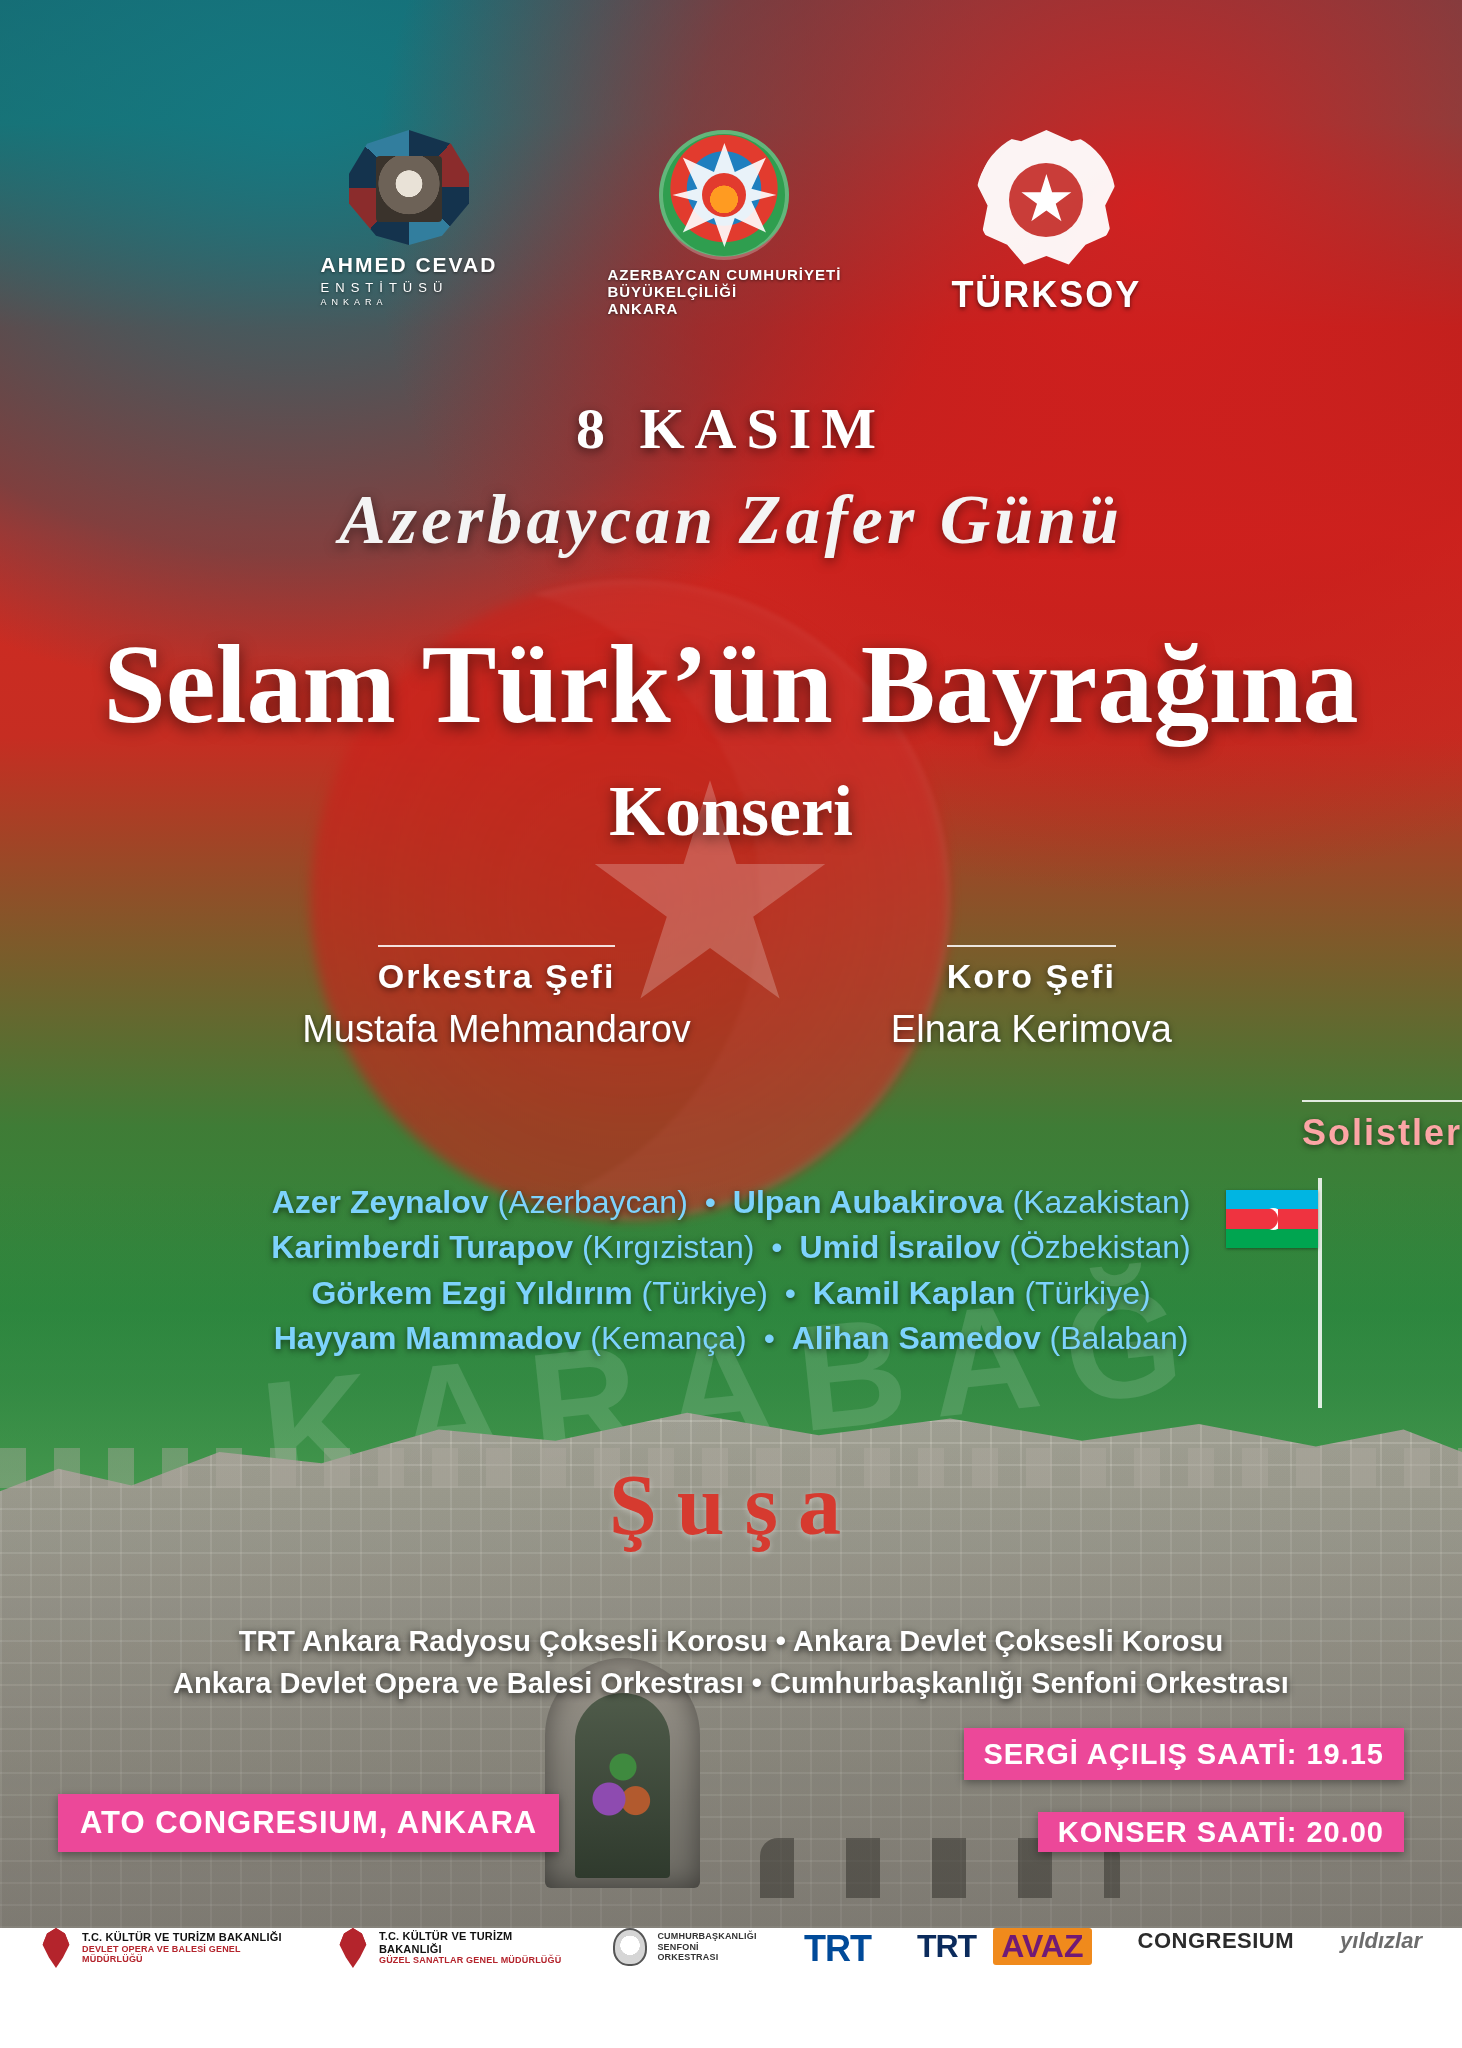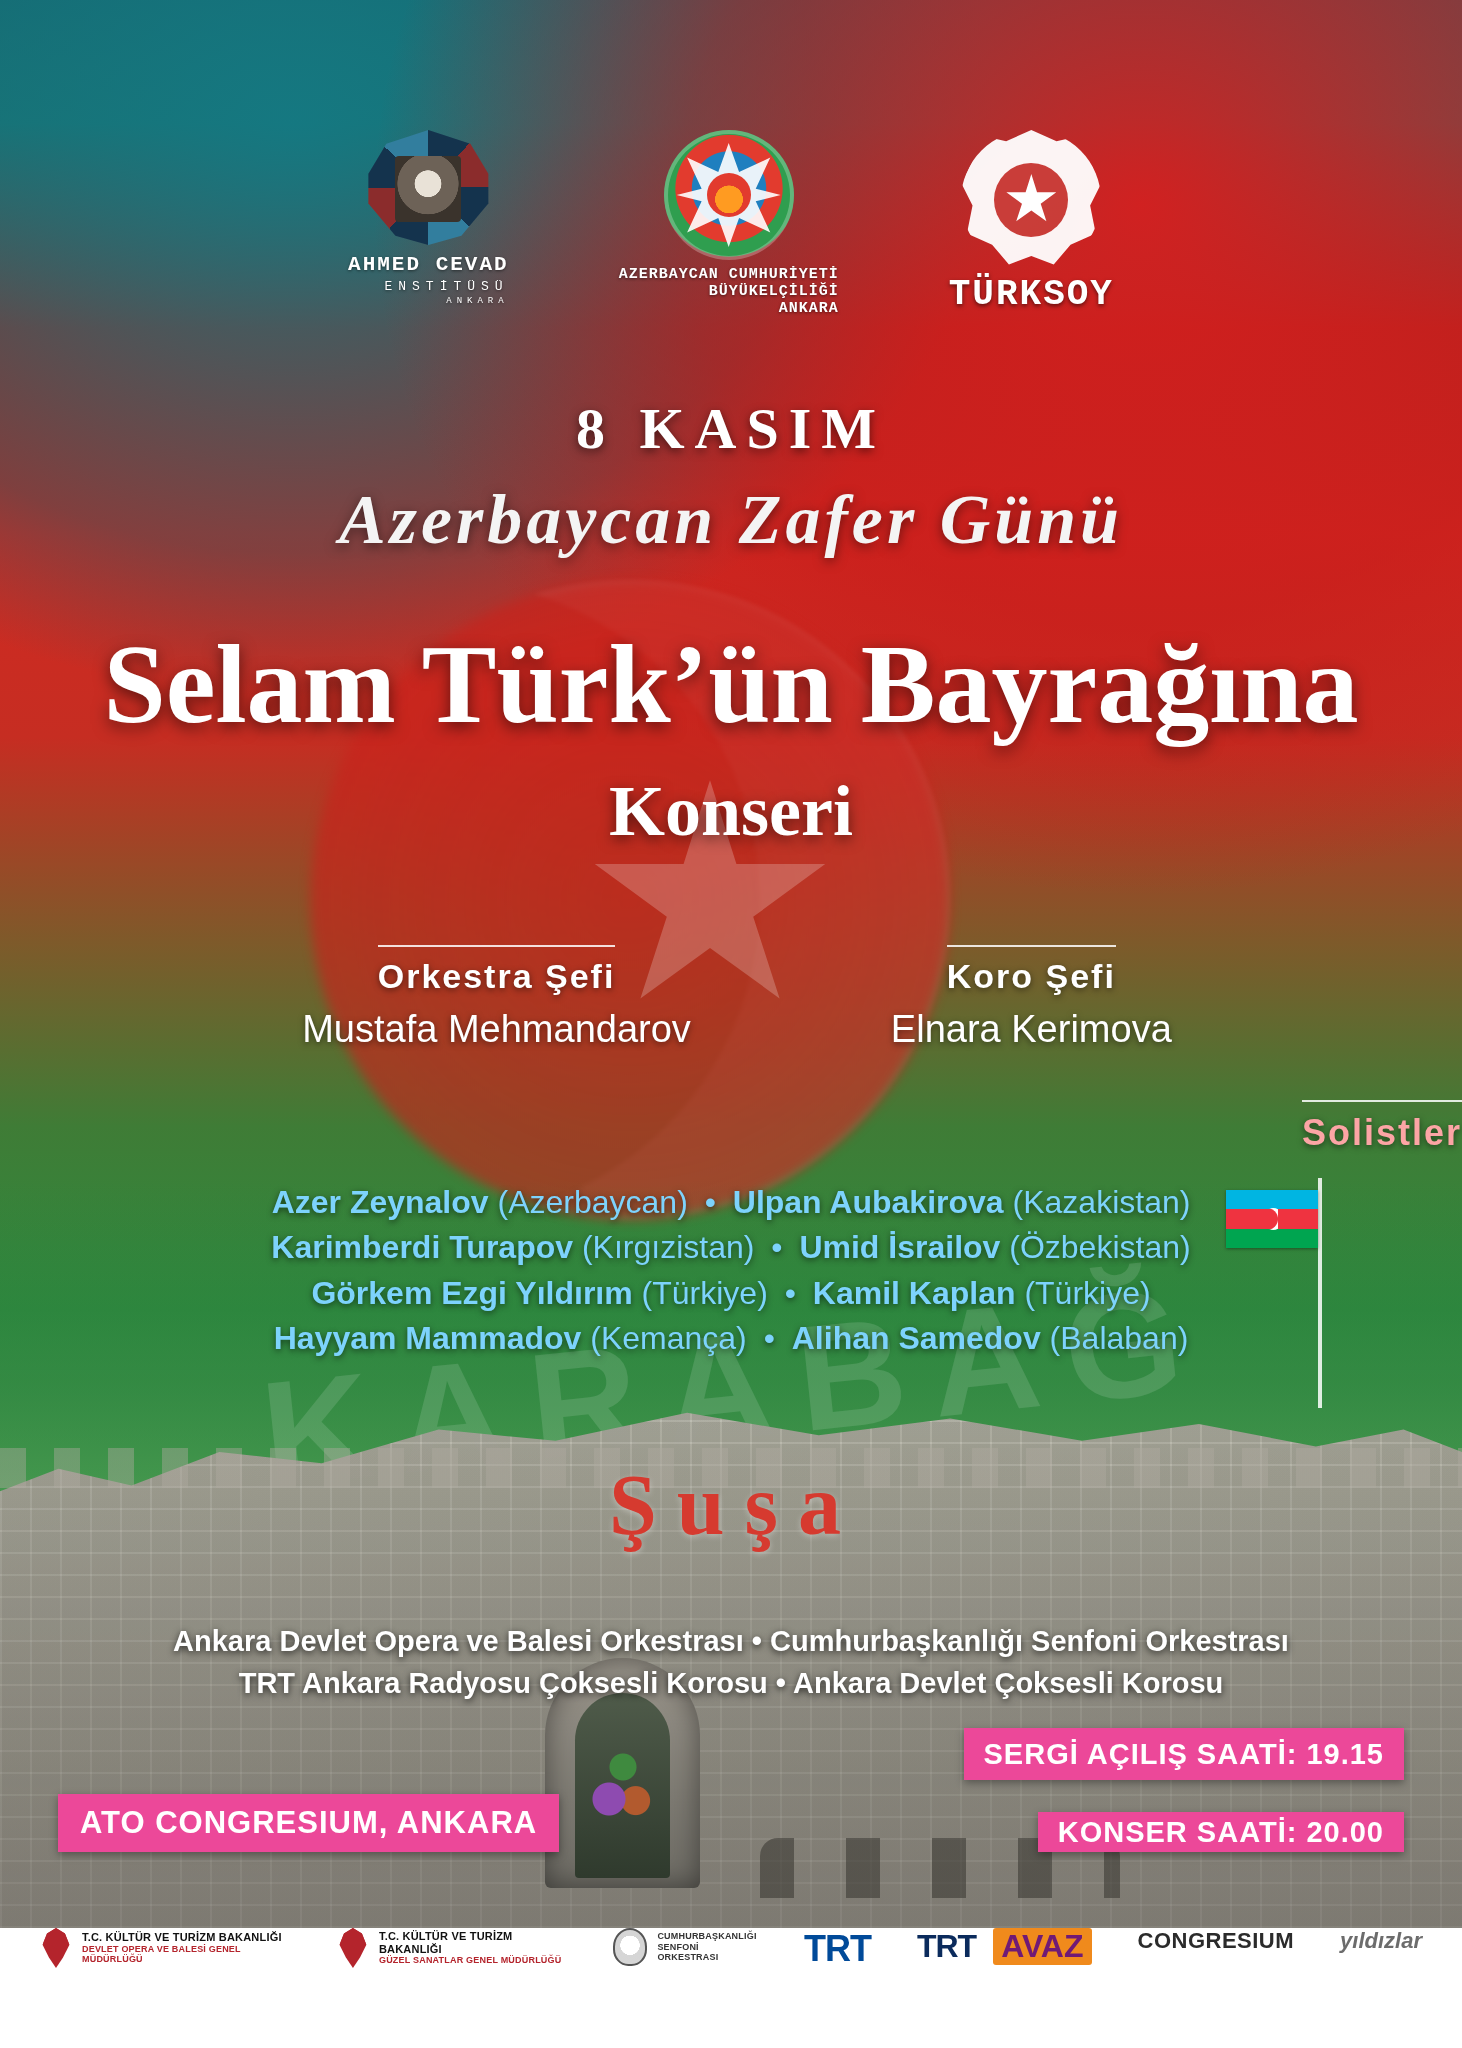--- a/index.html
+++ b/index.html
@@ -163,21 +163,21 @@
 
   
   .logos {
     position: absolute;
     top: 130px; left: 0; right: 0;
     display: flex;
     justify-content: center;
     align-items: flex-start;
     gap: 110px;
   }
-  .logo-block { text-align: right; color: #ffffff; font-family: Liberation Mono, monospace; }
+  .logo-block { text-align: left; color: #ffffff; }
   .logo-ahmed-mark {
     width: 150px; height: 115px;
     margin: 0 auto 8px auto;
     position: relative;
     background:
       conic-gradient(from 0deg, #13334f 0 12%, #8f2b2b 12% 25%, #13334f 25% 37%, #2f7fa0 37% 50%, #13334f 50% 62%, #8f2b2b 62% 75%, #13334f 75% 87%, #2f7fa0 87% 100%);
     clip-path: polygon(50% 0%, 78% 12%, 90% 38%, 90% 64%, 72% 92%, 50% 100%, 28% 92%, 10% 64%, 10% 38%, 22% 12%);
     filter: saturate(0.95);
   }
   .logo-ahmed-mark::after {
@@ -528,22 +528,22 @@
       <i>(Kemança)</i>
       <span class="dot">•</span>
       <b>Alihan Samedov</b>
       <i>(Balaban)</i>
     </div>
   </div>
 
   <div class="susa">Şuşa</div>
 
   <div class="ensembles">
+    <div class="ensemble-row">TRT Ankara Radyosu Çoksesli Korosu • Ankara Devlet Çoksesli Korosu</div>
     <div class="ensemble-row">Ankara Devlet Opera ve Balesi Orkestrası • Cumhurbaşkanlığı Senfoni Orkestrası</div>
-    <div class="ensemble-row">TRT Ankara Radyosu Çoksesli Korosu • Ankara Devlet Çoksesli Korosu</div>
   </div>
 
   <div class="label-red venue-label">ATO CONGRESIUM, ANKARA</div>
   <div class="label-red sergi-label">SERGİ AÇILIŞ SAATİ: 19.15</div>
   <div class="label-red konser-label">KONSER SAATİ: 20.00</div>
 
   <div class="footer">
 
     <div class="f-item">
       <div class="f-mark-red"></div>

